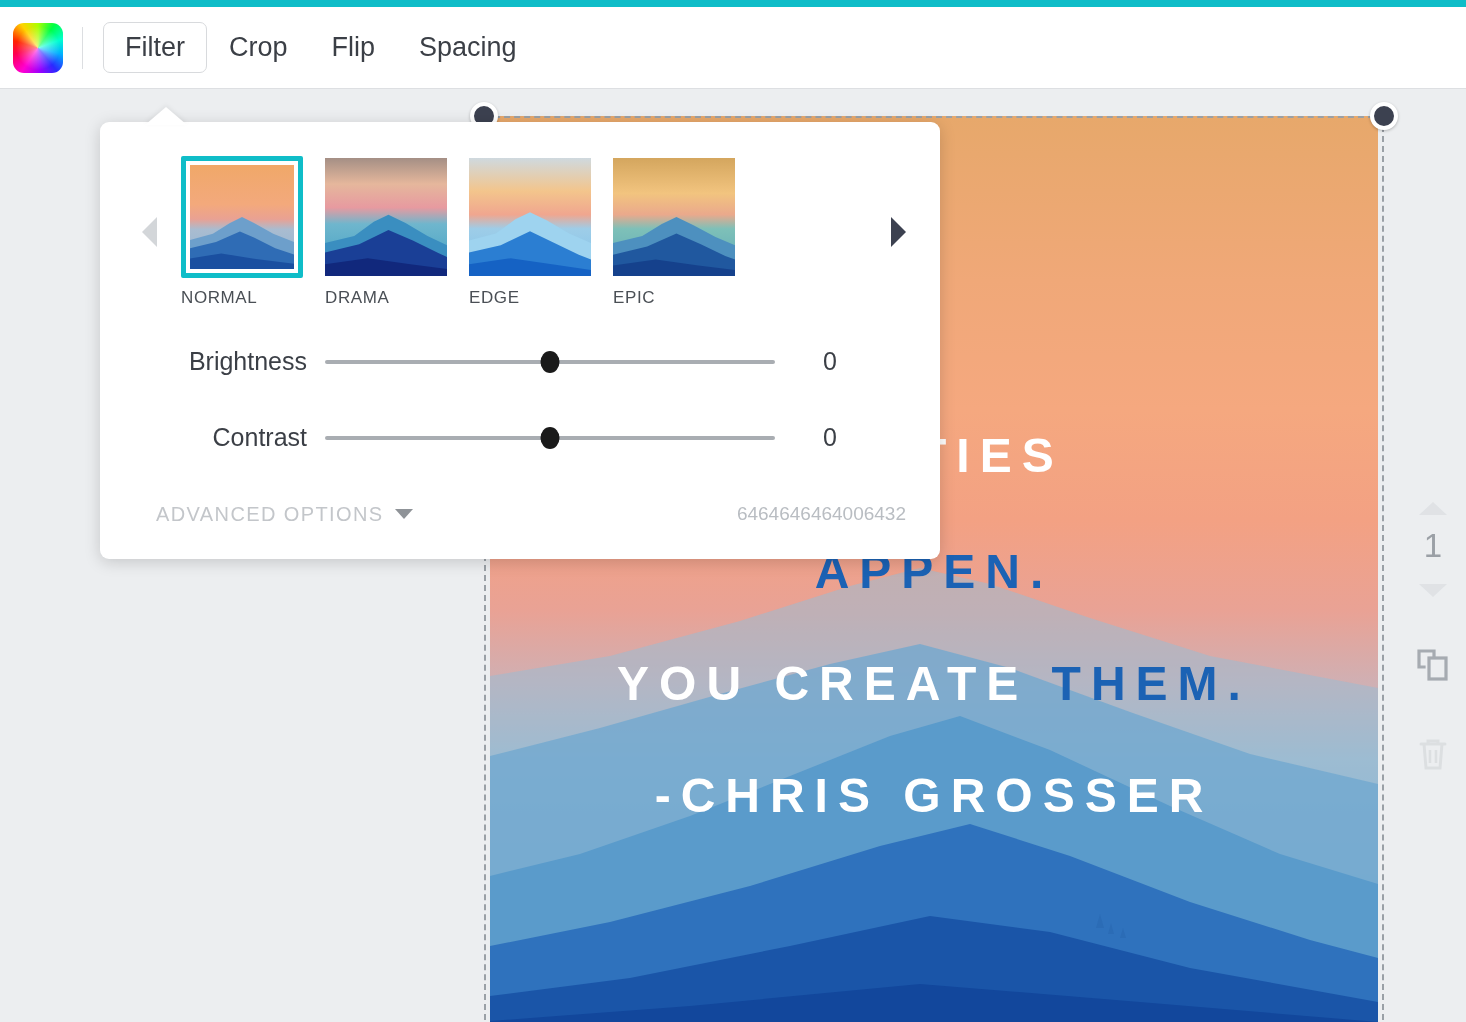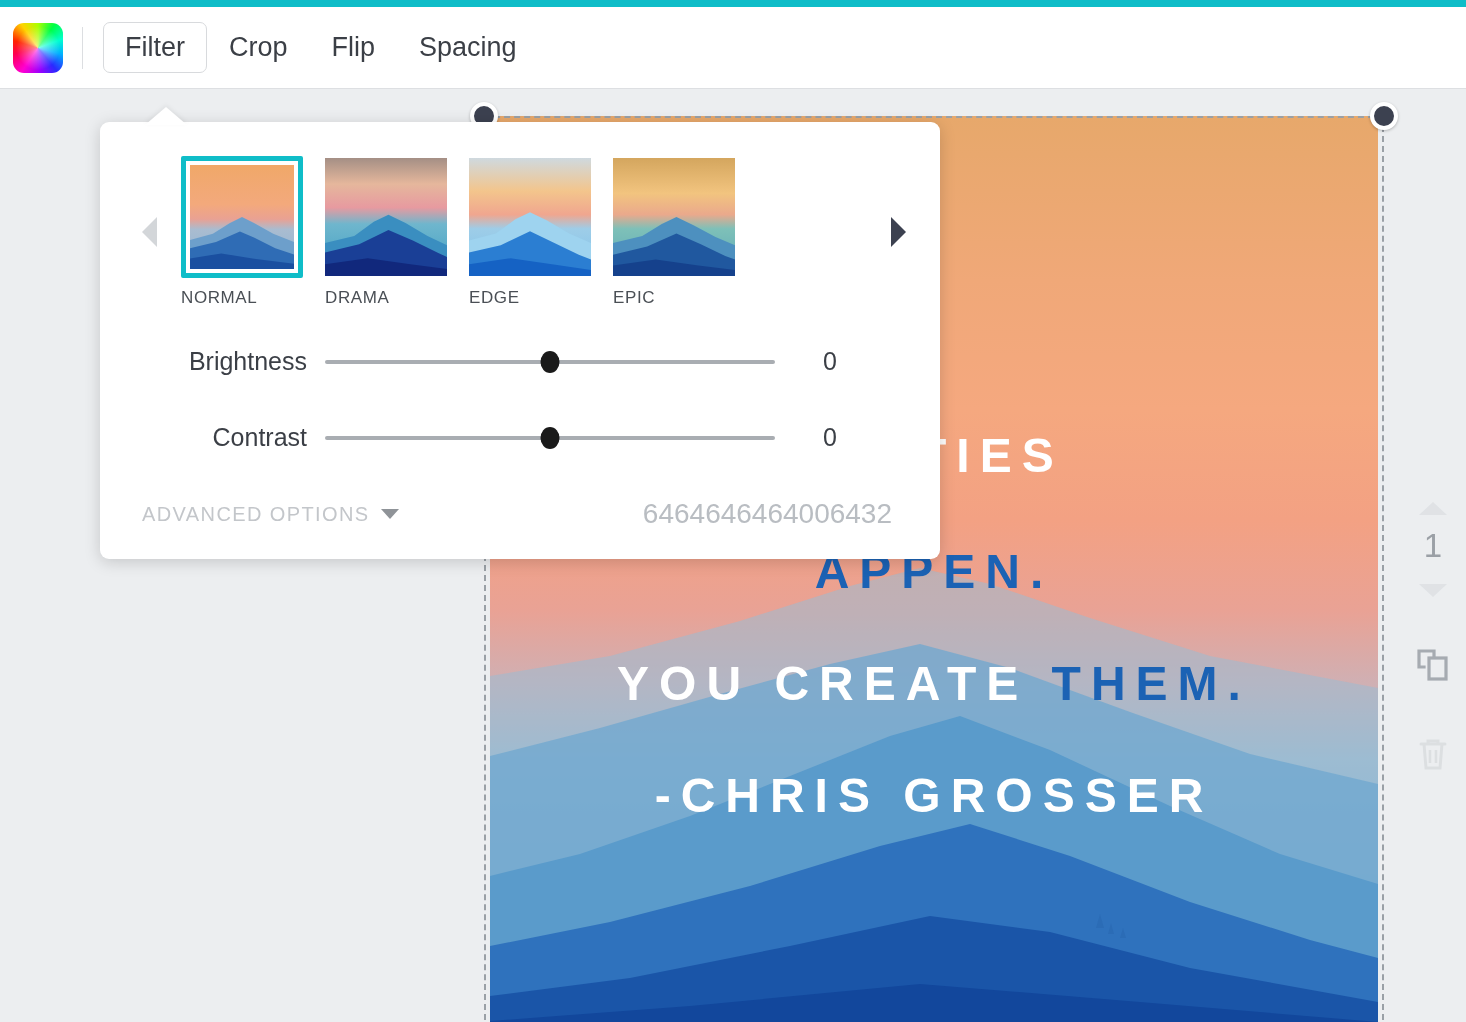--- a/index.html
+++ b/index.html
@@ -234,41 +234,41 @@
     background: #1a1a1a;
     border-radius: 50%;
     cursor: pointer;
   }
   .slider-value {
     width: 110px; text-align: center;
     font-size: 25px; color: #3b3f46;
   }
 
   .adv-row {
-    position: absolute; left: 0; top: 372px;
+    position: absolute; left: 14px; top: 372px;
     width: 840px; height: 40px;
     display: flex; align-items: center;
   }
   .adv-label {
     margin-left: 42px;
     font-size: 20px; color: #c3c6ca;
     letter-spacing: 1.4px;
     cursor: pointer;
   }
   .adv-caret {
     margin-left: 11px;
     width: 0; height: 0;
     border-left: 9px solid transparent;
     border-right: 9px solid transparent;
     border-top: 10px solid #8f9398;
     cursor: pointer;
   }
   .adv-number {
     margin-left: auto; margin-right: 48px;
-    font-size: 28px; color: #b9bdc2;
+    font-size: 19px; color: #b9bdc2;
   }
 </style>
 </head>
 <body>
 
 <div id="app">
 
   <div class="accent-bar"></div>
 
   <div class="toolbar">

